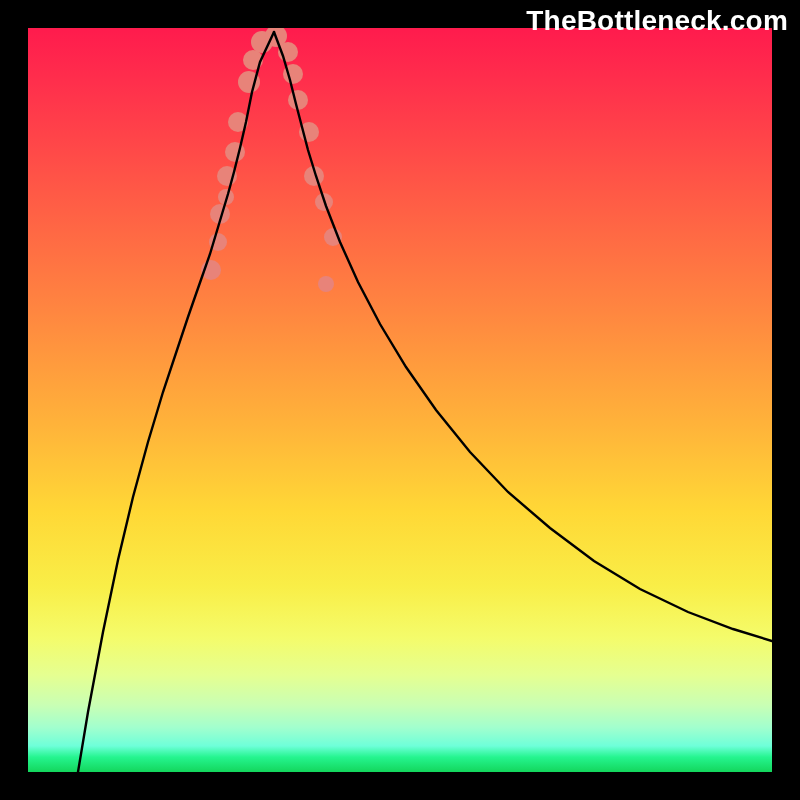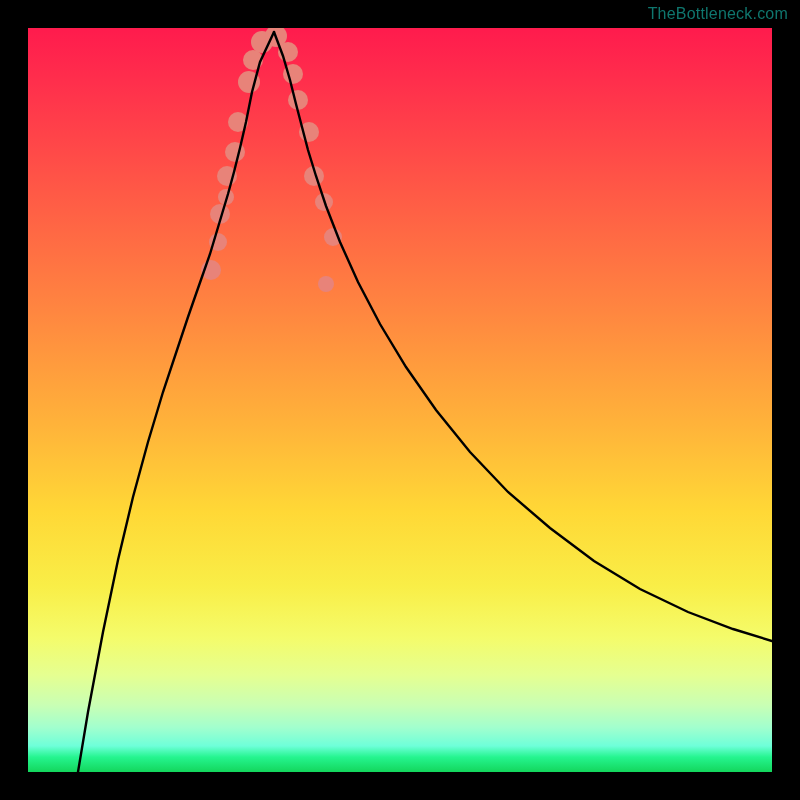--- a/index.html
+++ b/index.html
@@ -44,24 +44,25 @@
       #a2ffce 94%,
       #6effd9 96.5%,
       #25f58f 98%,
       #13d65c 100%
     );
   }
   .watermark {
     position: absolute;
     top: 5px;
     right: 12px;
-    color: #0f766e;
-    font-size: 16px;
+    color: #ffffff;
+    font-size: 28px;
     letter-spacing: 0.2px;
     user-select: none;
+    font-weight: bold;
   }
   svg.curves {
     position: absolute;
     inset: 0;
     width: 100%;
     height: 100%;
   }
 </style>
 </head>
 <body>

